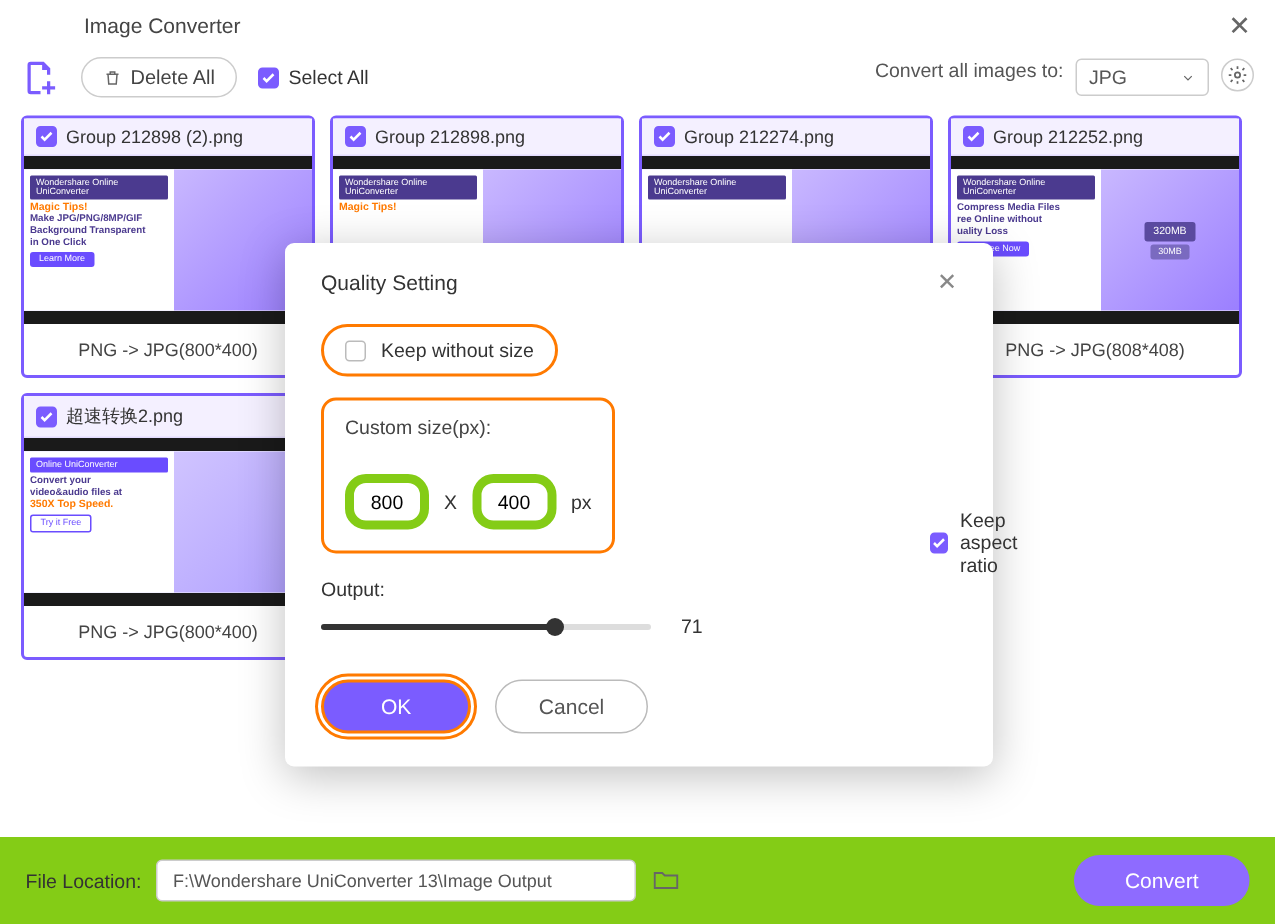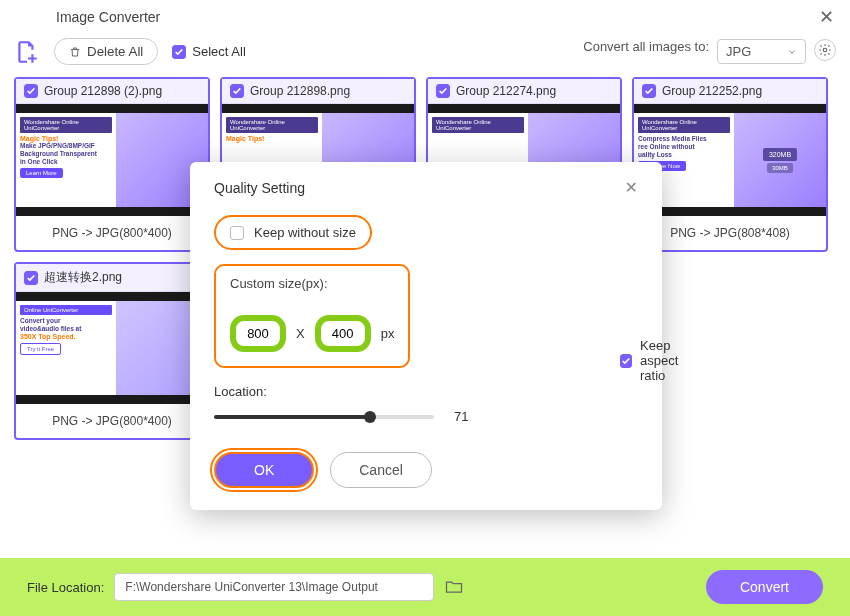--- a/index.html
+++ b/index.html
@@ -26,21 +26,21 @@
 .thumb { height: 112px; background: linear-gradient(#1a1a1a 0%, #1a1a1a 8%, #eae6ff 8%, #eae6ff 92%, #1a1a1a 92%); position: relative; overflow: hidden; }
 .thumb-inner { position: absolute; top: 9px; left: 0; right: 0; bottom: 9px; background: #fff; display: flex; font-size: 8px; }
 .thumb-left { flex: 1; padding: 4px; }
 .thumb-right { flex: 1; background: linear-gradient(135deg, #c9b8ff, #9b7fff); }
 .thumb-bar { background: #4b3a8f; color: #fff; font-size: 6px; padding: 2px 4px; margin-bottom: 2px; border-radius: 1px; }
 .thumb-orange { color: #ff7a00; font-weight: bold; font-size: 7px; }
 .thumb-blue { color: #4b3a8f; font-weight: bold; font-size: 6.5px; line-height: 1.2; }
 .thumb-btn { background: #6a4cff; color: #fff; font-size: 6px; padding: 2px 6px; display: inline-block; border-radius: 2px; margin-top: 3px; }
 .card-foot { padding: 10px 4px; text-align: center; font-size: 12px; color: #444; }
 
-.bottombar { position: absolute; bottom: 0; left: 0; right: 0; padding: 12px 27px; display: flex; align-items: center; gap: 10px; background: #bef264; }
+.bottombar { position: absolute; bottom: 0; left: 0; right: 0; padding: 12px 17px; display: flex; align-items: center; gap: 10px; background: #84cc16; }
 .path-input { border: 1px solid #ccc; border-radius: 4px; padding: 6px 10px; flex: 0 0 320px; color: #555; font-size: 12px; background: #fff; }
 .folder-ic { width: 20px; height: 20px; cursor: pointer; }
 .convert-btn { margin-left: auto; background: #8e6bff; color: #fff; border: none; border-radius: 18px; padding: 9px 34px; font-size: 14px; cursor: pointer; }
 
 
 .modal { position: absolute; top: 162px; left: 190px; width: 472px; background: #fff; border-radius: 6px; box-shadow: 0 6px 30px rgba(0,0,0,0.25); padding: 16px 24px 22px; }
 .modal-head { display: flex; justify-content: space-between; align-items: center; margin-bottom: 18px; }
 .modal-title { font-size: 14px; color: #333; }
 .pill { border: 2px solid #ff7a00; border-radius: 20px; padding: 8px 14px; display: inline-flex; align-items: center; gap: 10px; }
 .opt-check { width: 14px; height: 14px; border: 1.5px solid #bbb; border-radius: 3px; }
@@ -273,21 +273,21 @@
       <span class="checkbox">
           <svg viewBox="0 0 24 24">
             <path fill="none" stroke="#fff" stroke-width="4" d="M4 12l5 5L20 6"></path>
           </svg>
         </span>
       <span>Keep aspect ratio</span>
     </div>
   </div>
 
   <div class="quality-row">
-    <div>Location:</div>
+    <div>Output:</div>
     <div class="slider-wrap">
       <div class="slider">
         <div class="slider-fill"></div>
         <div class="slider-thumb"></div>
       </div>
       <span>71</span>
     </div>
   </div>
 
   <div class="modal-actions">

